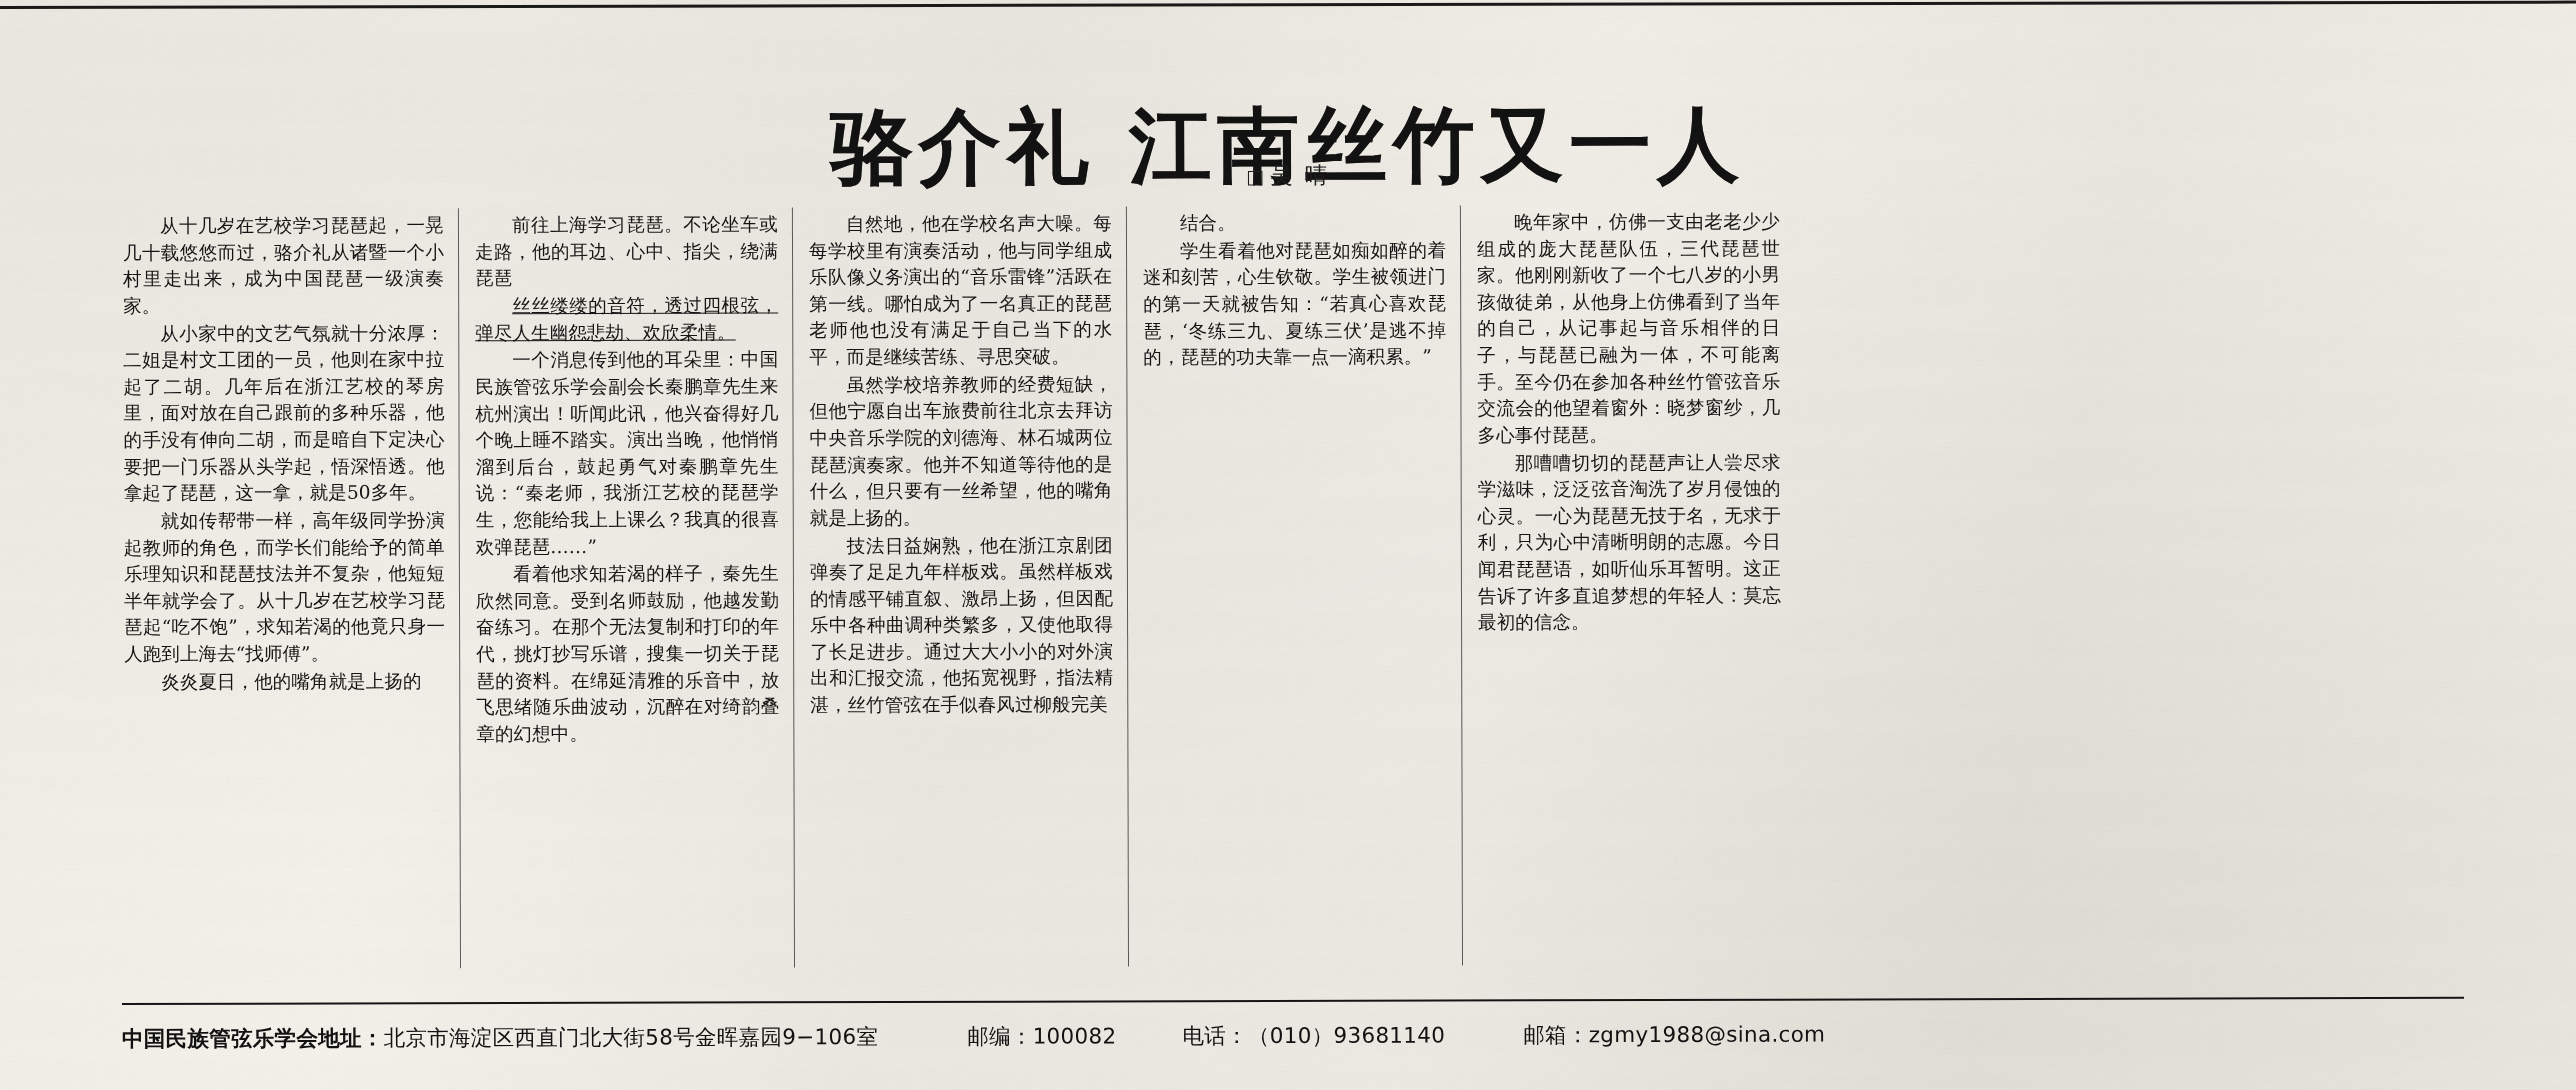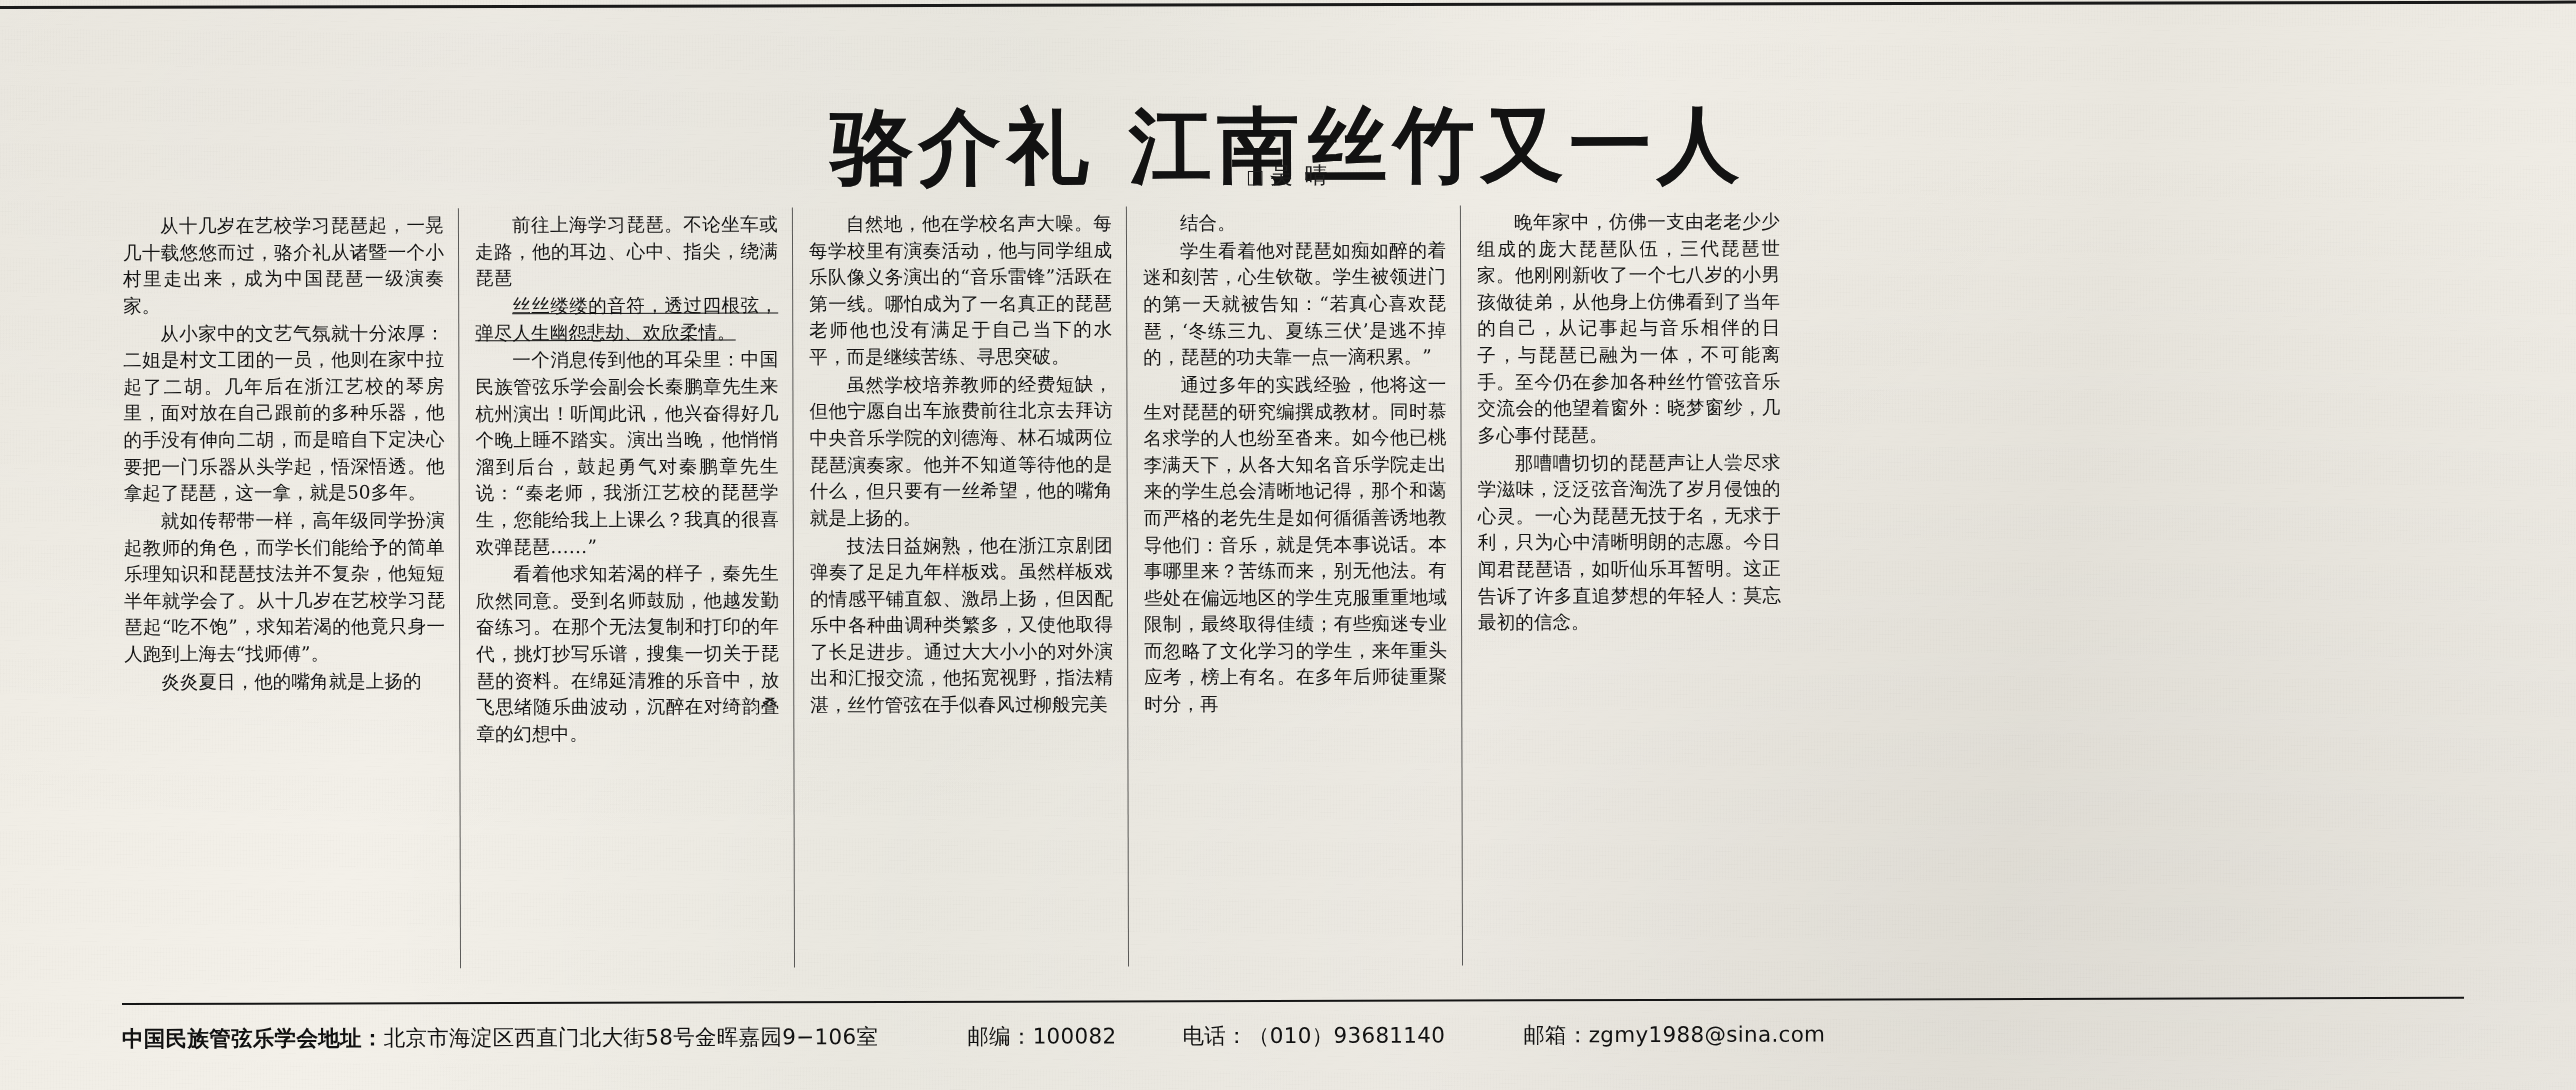--- a/index.html
+++ b/index.html
@@ -197,21 +197,20 @@
 
     <div class="col">
       <p>自然地，他在学校名声大噪。每每学校里有演奏活动，他与同学组成乐队像义务演出的“音乐雷锋”活跃在第一线。哪怕成为了一名真正的琵琶老师他也没有满足于自己当下的水平，而是继续苦练、寻思突破。</p>
       <p>虽然学校培养教师的经费短缺，但他宁愿自出车旅费前往北京去拜访中央音乐学院的刘德海、林石城两位琵琶演奏家。他并不知道等待他的是什么，但只要有一丝希望，他的嘴角就是上扬的。</p>
       <p>技法日益娴熟，他在浙江京剧团弹奏了足足九年样板戏。虽然样板戏的情感平铺直叙、激昂上扬，但因配乐中各种曲调种类繁多，又使他取得了长足进步。通过大大小小的对外演出和汇报交流，他拓宽视野，指法精湛，丝竹管弦在手似春风过柳般完美</p>
     </div>
 
     <div class="col">
       <p>结合。</p>
       <p>学生看着他对琵琶如痴如醉的着迷和刻苦，心生钦敬。学生被领进门的第一天就被告知：“若真心喜欢琵琶，‘冬练三九、夏练三伏’是逃不掉的，琵琶的功夫靠一点一滴积累。”</p>
-      <p>通过多年的实践经验，他将这一生对琵琶的研究编撰成教材。同时慕名求学的人也纷至沓来。如今他已桃李满天下，从各大知名音乐学院走出来的学生总会清晰地记得，那个和蔼而严格的老先生是如何循循善诱地教导他们：音乐，就是凭本事说话。本事哪里来？苦练而来，别无他法。有些处在偏远地区的学生克服重重地域限制，最终取得佳绩；有些痴迷专业而忽略了文化学习的学生，来年重头应考，榜上有名。在多年后师徒重聚时分，再</p>
     </div>
 
     <div class="col">
       <p>晚年家中，仿佛一支由老老少少组成的庞大琵琶队伍，三代琵琶世家。他刚刚新收了一个七八岁的小男孩做徒弟，从他身上仿佛看到了当年的自己，从记事起与音乐相伴的日子，与琵琶已融为一体，不可能离手。至今仍在参加各种丝竹管弦音乐交流会的他望着窗外：晓梦窗纱，几多心事付琵琶。</p>
       <p>那嘈嘈切切的琵琶声让人尝尽求学滋味，泛泛弦音淘洗了岁月侵蚀的心灵。一心为琵琶无技于名，无求于利，只为心中清晰明朗的志愿。今日闻君琵琶语，如听仙乐耳暂明。这正告诉了许多直追梦想的年轻人：莫忘最初的信念。</p>
     </div>
 
   </div>
 
   <div class="footer-rule"></div>

